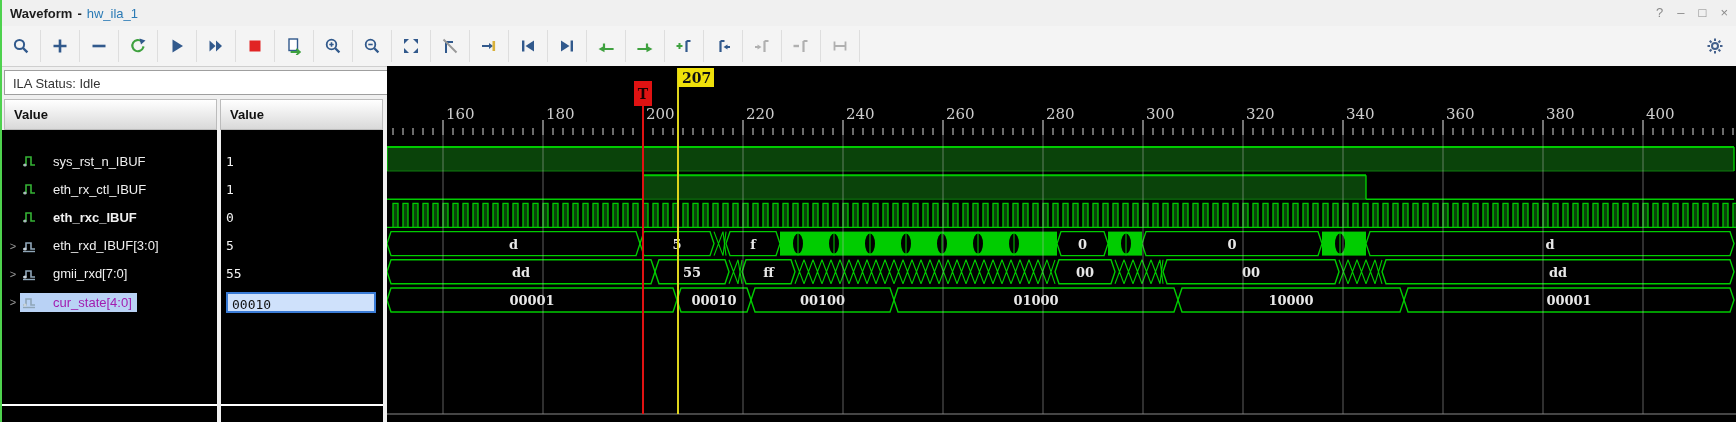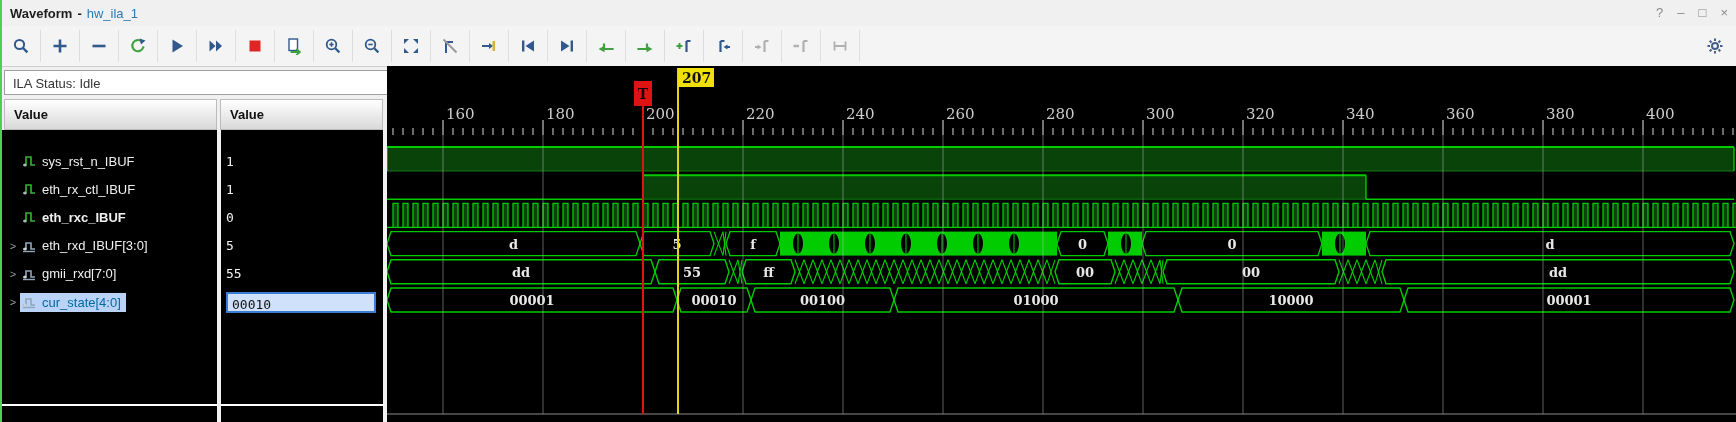--- a/index.html
+++ b/index.html
@@ -30,23 +30,23 @@
            display:flex;align-items:center;padding-left:9px;}
   #hdr-name{left:2px;width:213px;}
   #hdr-value{left:218px;width:163px;}
   .blackcol{position:absolute;top:130px;height:274px;background:#000;}
   #col-name{left:0px;width:215px;}
   #col-value{left:219px;width:162px;}
   .botline{position:absolute;top:404px;height:2px;background:#ffffff;}
   .botstrip{position:absolute;top:406px;height:16px;background:#000;}
   .sig-row{position:absolute;left:0;width:100%;height:28px;display:flex;align-items:center;}
   .chev{color:#9a9a9a;font-size:11px;width:14px;text-align:center;flex:0 0 14px;margin-left:4px;}
-  .sig-label{color:#f0f0f0;font-size:13px;white-space:nowrap;display:flex;align-items:center;gap:5px;
+  .sig-label{color:#f0f0f0;font-size:13px;white-space:nowrap;display:flex;align-items:center;gap:16px;
              padding:2px 5px 2px 2px;}
-  .sig-label.selected{background:#b9d2f5;color:#0369a1;justify-content:center;}
+  .sig-label.selected{background:#b9d2f5;color:#a21caf;justify-content:center;}
   .val-row{position:absolute;left:5px;width:100%;height:28px;display:flex;align-items:center;
            color:#f2f2f2;font-family:"DejaVu Sans Mono",monospace;font-size:13px;}
   .val-box{background:#cfe1fb;border:2px solid #3a7bd5;color:#111;width:150px;height:21px;
            line-height:21px;padding-left:4px;box-sizing:border-box;}
   
   #wavewrap{position:absolute;left:385px;top:66px;width:1351px;height:356px;background:#000;}
   svg text{user-select:none;}
 </style>
 </head>
 <body>

